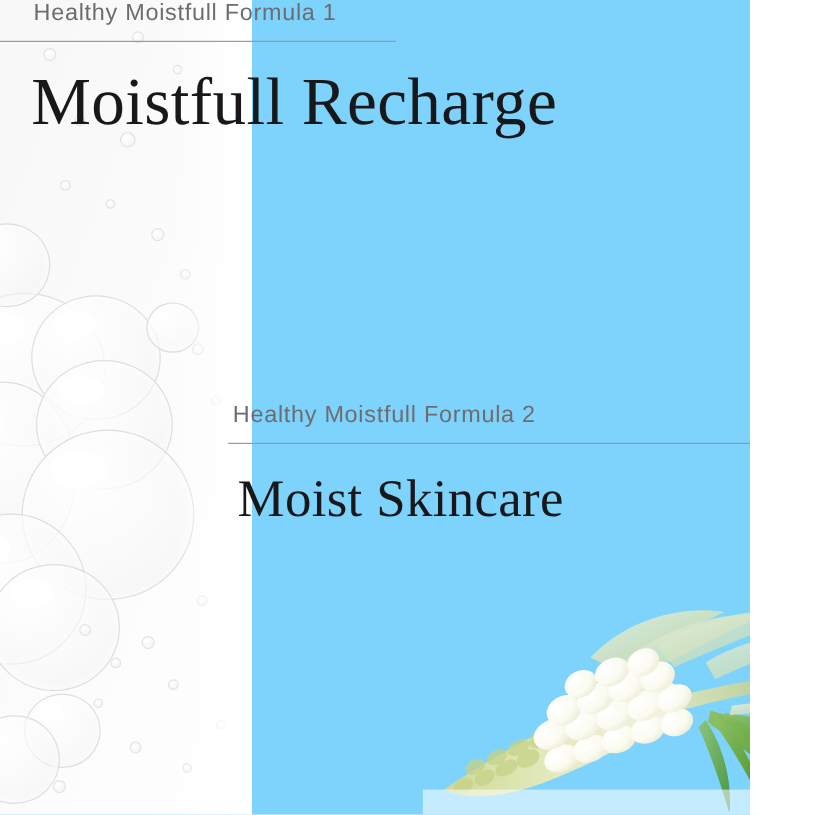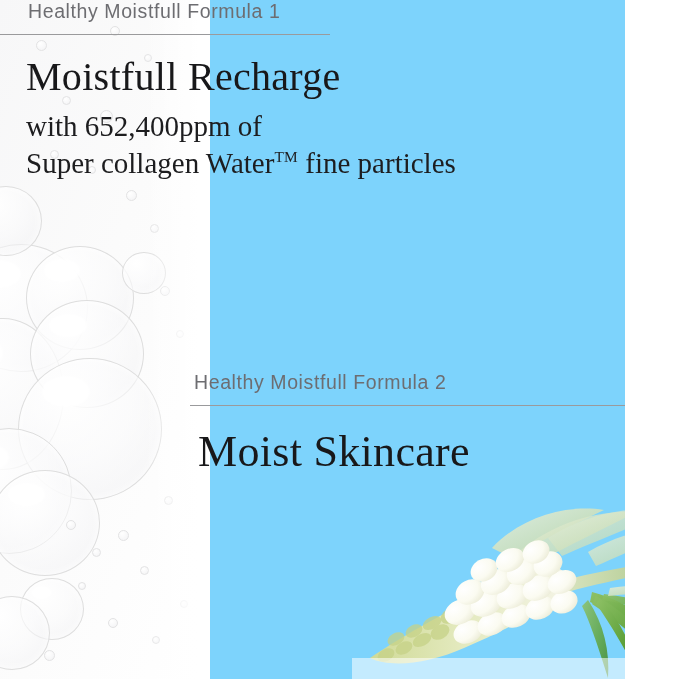--- a/index.html
+++ b/index.html
@@ -56,21 +56,21 @@
     position: absolute;
     right: -4px;
     top: 0;
     width: 70px;
     height: 679px;
     background: linear-gradient(to right, rgba(255,255,255,0) 0%, #ffffff 78%);
   }
 
   
   .block-one { position: absolute; left: 0; top: 0; width: 520px; }
-  .block-two { position: absolute; left: 190px; top: 371px; width: 489px; }
+  .block-two { position: absolute; left: 190px; top: 335px; width: 489px; }
 
   .eyebrow {
     font-size: 19.5px;
     font-weight: 300;
     letter-spacing: 0.6px;
     color: #6d6d71;
     white-space: nowrap;
   }
   .block-one .eyebrow { padding: 0 0 11px 28px; }
   .block-two .eyebrow { padding: 0 0 11px 4px; }
@@ -82,21 +82,21 @@
   .block-one .rule { width: 330px; margin-left: 0; }
   .block-two .rule { width: 489px; margin-left: 0; }
 
   .headline {
     font-family: "Liberation Serif", serif;
     font-weight: 400;
     color: #18181a;
     letter-spacing: 0.3px;
     white-space: nowrap;
   }
-  .block-one .headline { font-size: 40px; margin: 18px 0 0 26px; }
+  .block-one .headline { font-size: 56px; margin: 18px 0 0 26px; }
   .block-two .headline { font-size: 44px; margin: 20px 0 0 8px; }
 
   .subline {
     font-family: "Liberation Serif", serif;
     font-size: 29px;
     line-height: 1.28;
     color: #1d1d1f;
     white-space: nowrap;
   }
   .block-one .subline { margin: 8px 0 0 26px; }
@@ -158,24 +158,20 @@
     <div class="mini" style="left:44px;  top:650px; width:9px;  height:9px;"></div>
     <div class="mini" style="left:164px; top:496px; width:7px;  height:7px;"></div>
     <div class="mini" style="left:180px; top:600px; width:6px;  height:6px;"></div>
     <div class="fade-right"></div>
   </div>
 
   <div class="block-one">
     <div class="eyebrow">Healthy Moistfull Formula 1</div>
     <div class="rule"></div>
     <div class="headline">Moistfull Recharge</div>
-    <div class="subline">
-      <div>with 652,400ppm of</div>
-      <div><span>Super collagen Water</span><sup>TM</sup><span> fine particles</span></div>
-    </div>
   </div>
 
   <div class="block-two">
     <div class="eyebrow">Healthy Moistfull Formula 2</div>
     <div class="rule"></div>
     <div class="headline">Moist Skincare</div>
   </div>
 
   <div class="lupine">
     <svg width="327" height="171" viewBox="0 0 327 171" xmlns="http://www.w3.org/2000/svg">

